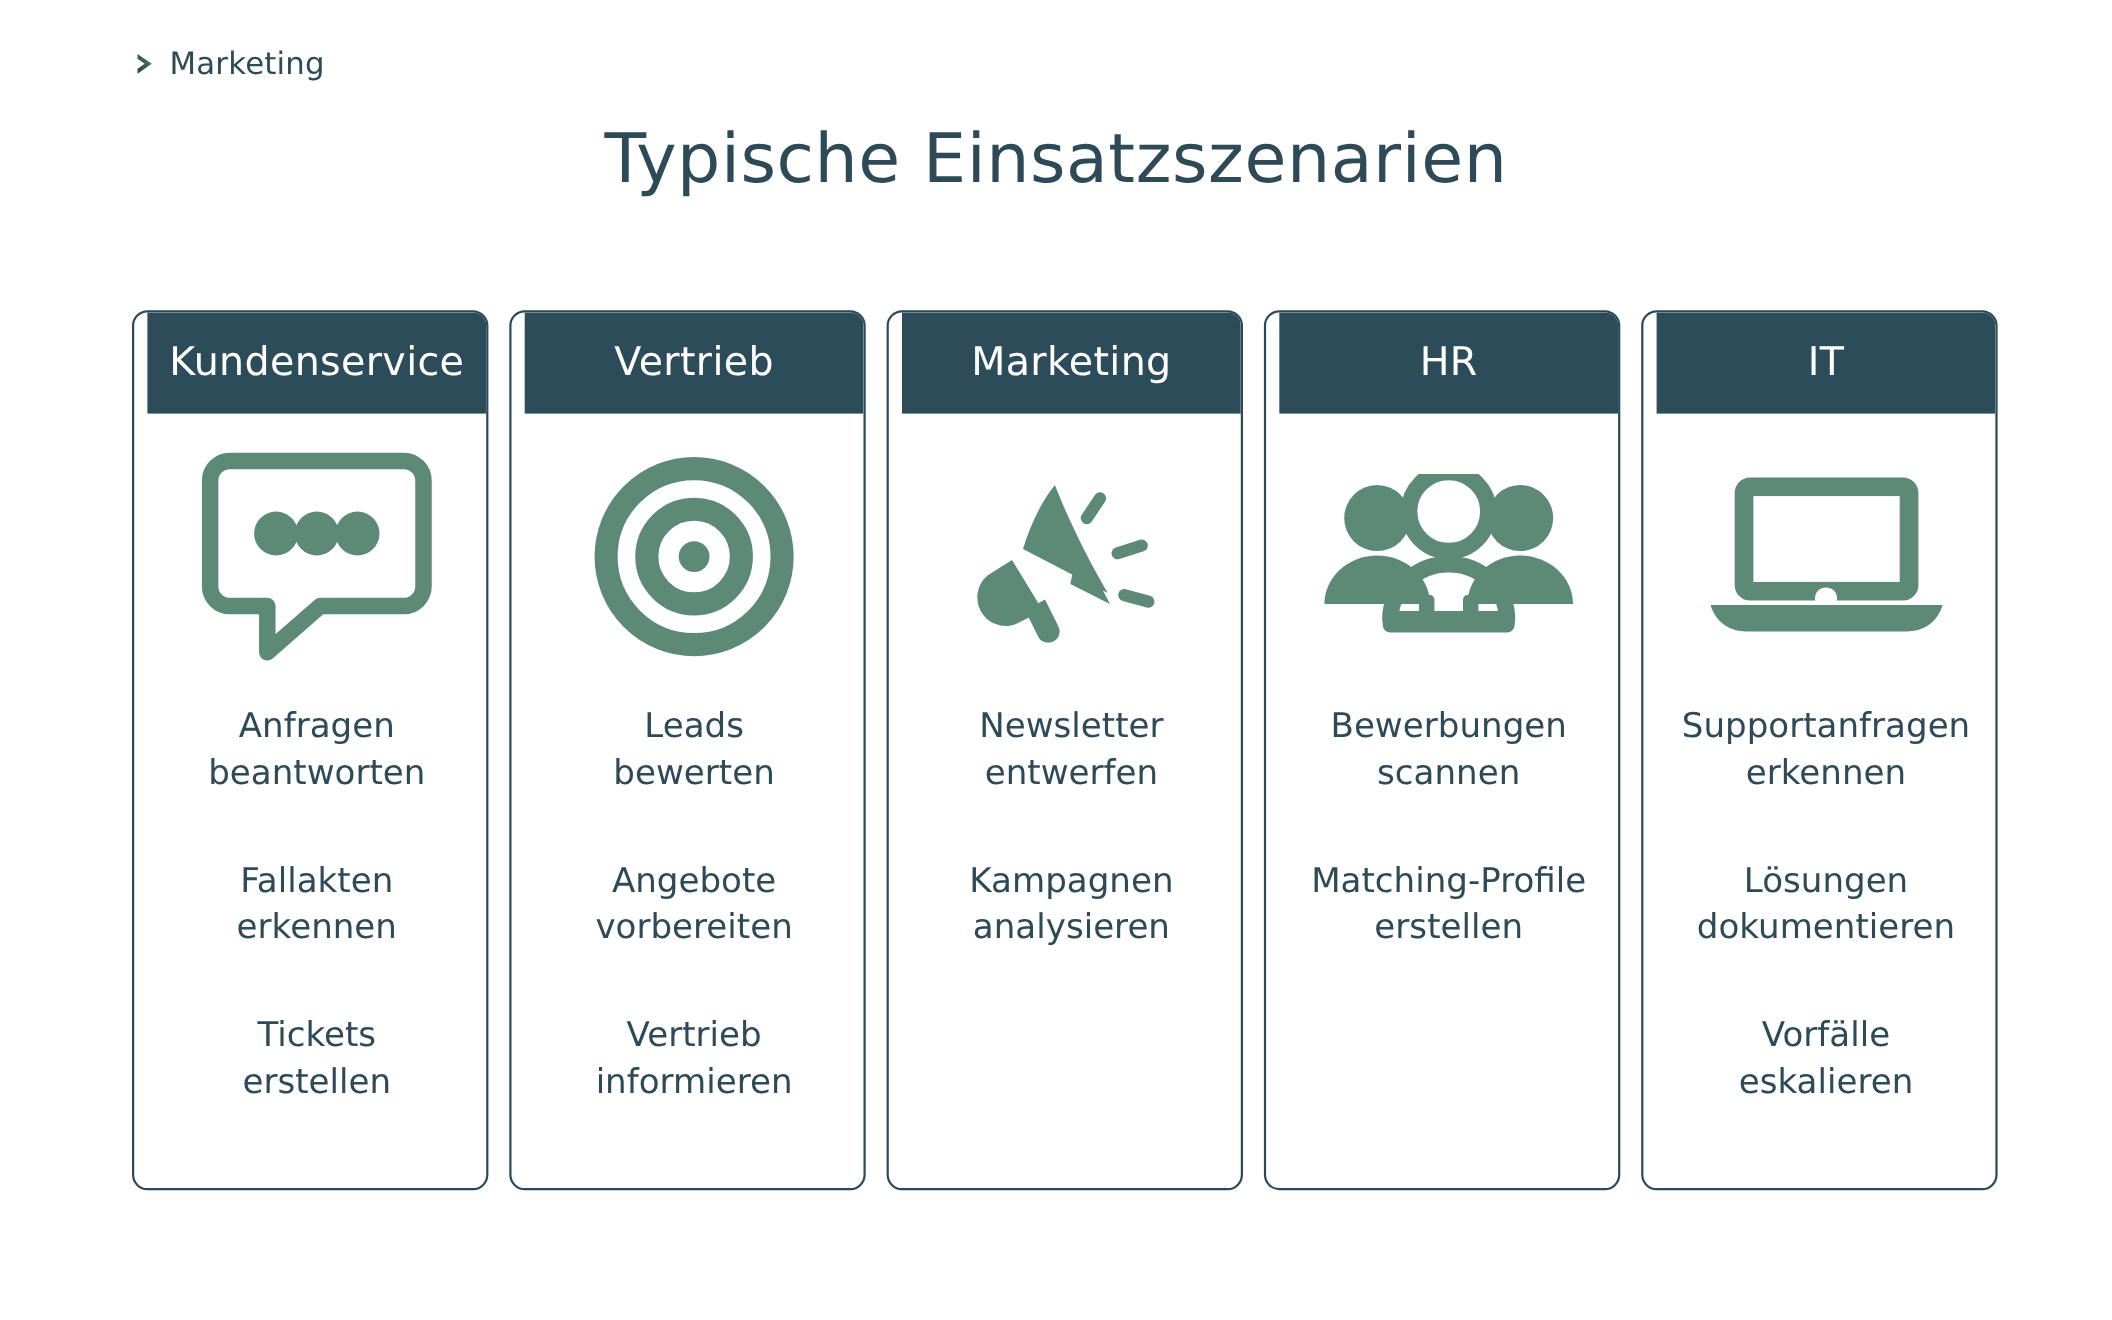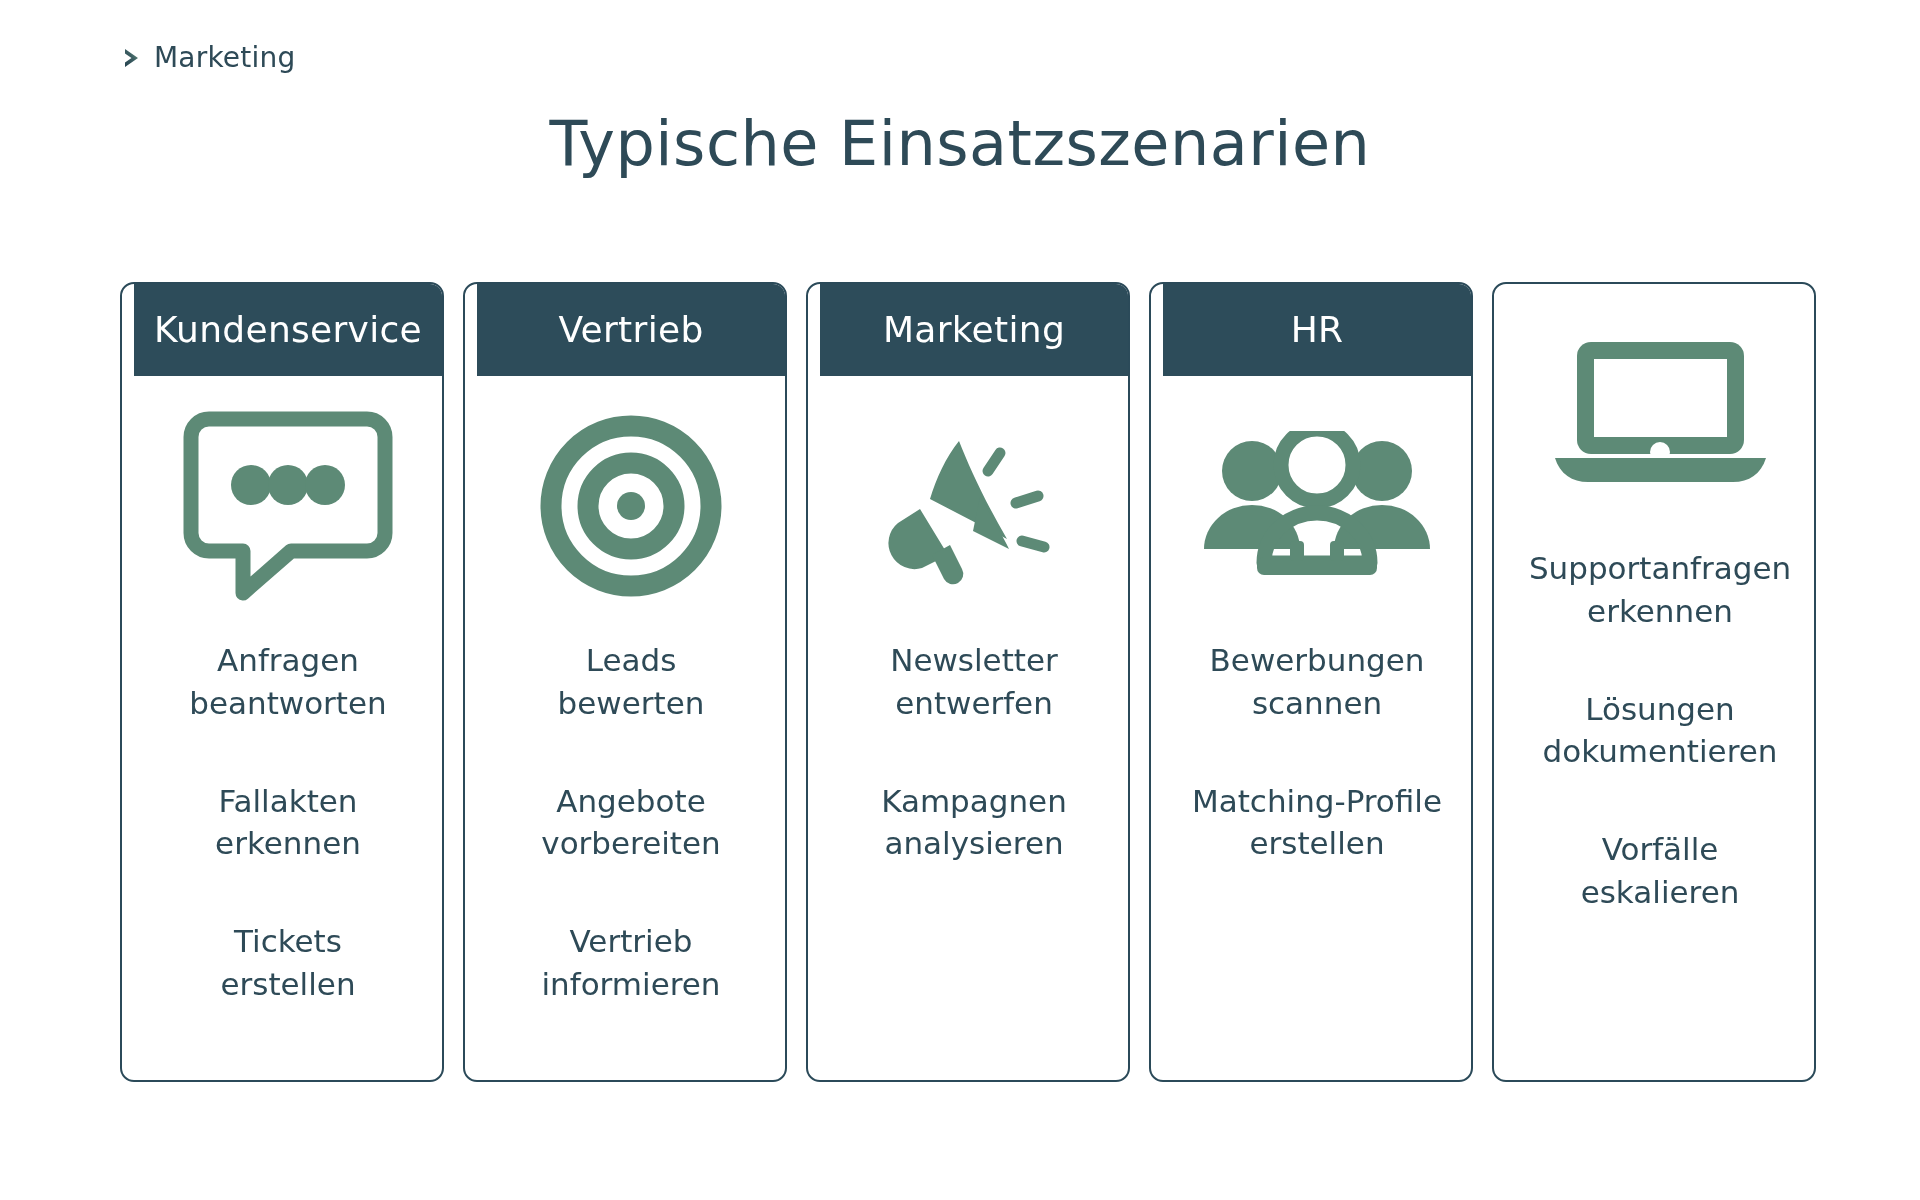--- a/index.html
+++ b/index.html
@@ -240,20 +240,21 @@
         <div class="items">
           <div class="item">Bewerbungen
 scannen</div>
           <div class="item">Matching-Profile
 erstellen</div>
         </div>
       </div>
     </div>
 
     <div class="card">
+      <div class="card-header">IT</div>
       <div class="card-body">
         <div class="icon-wrap">
           <svg width="215" height="160" viewBox="0 0 215 160" aria-hidden="true">
             <g fill="#5d8a76">
               <rect x="24" y="8" width="167" height="112" rx="14"></rect>
               <rect x="41" y="25" width="133" height="78" fill="#ffffff"></rect>
               <circle cx="107" cy="118" r="10" fill="#ffffff"></circle>
               <path d="M2 124 H213 C208 140 196 148 180 148 H35 C19 148 7 140 2 124 Z"></path>
             </g>
           </svg>

